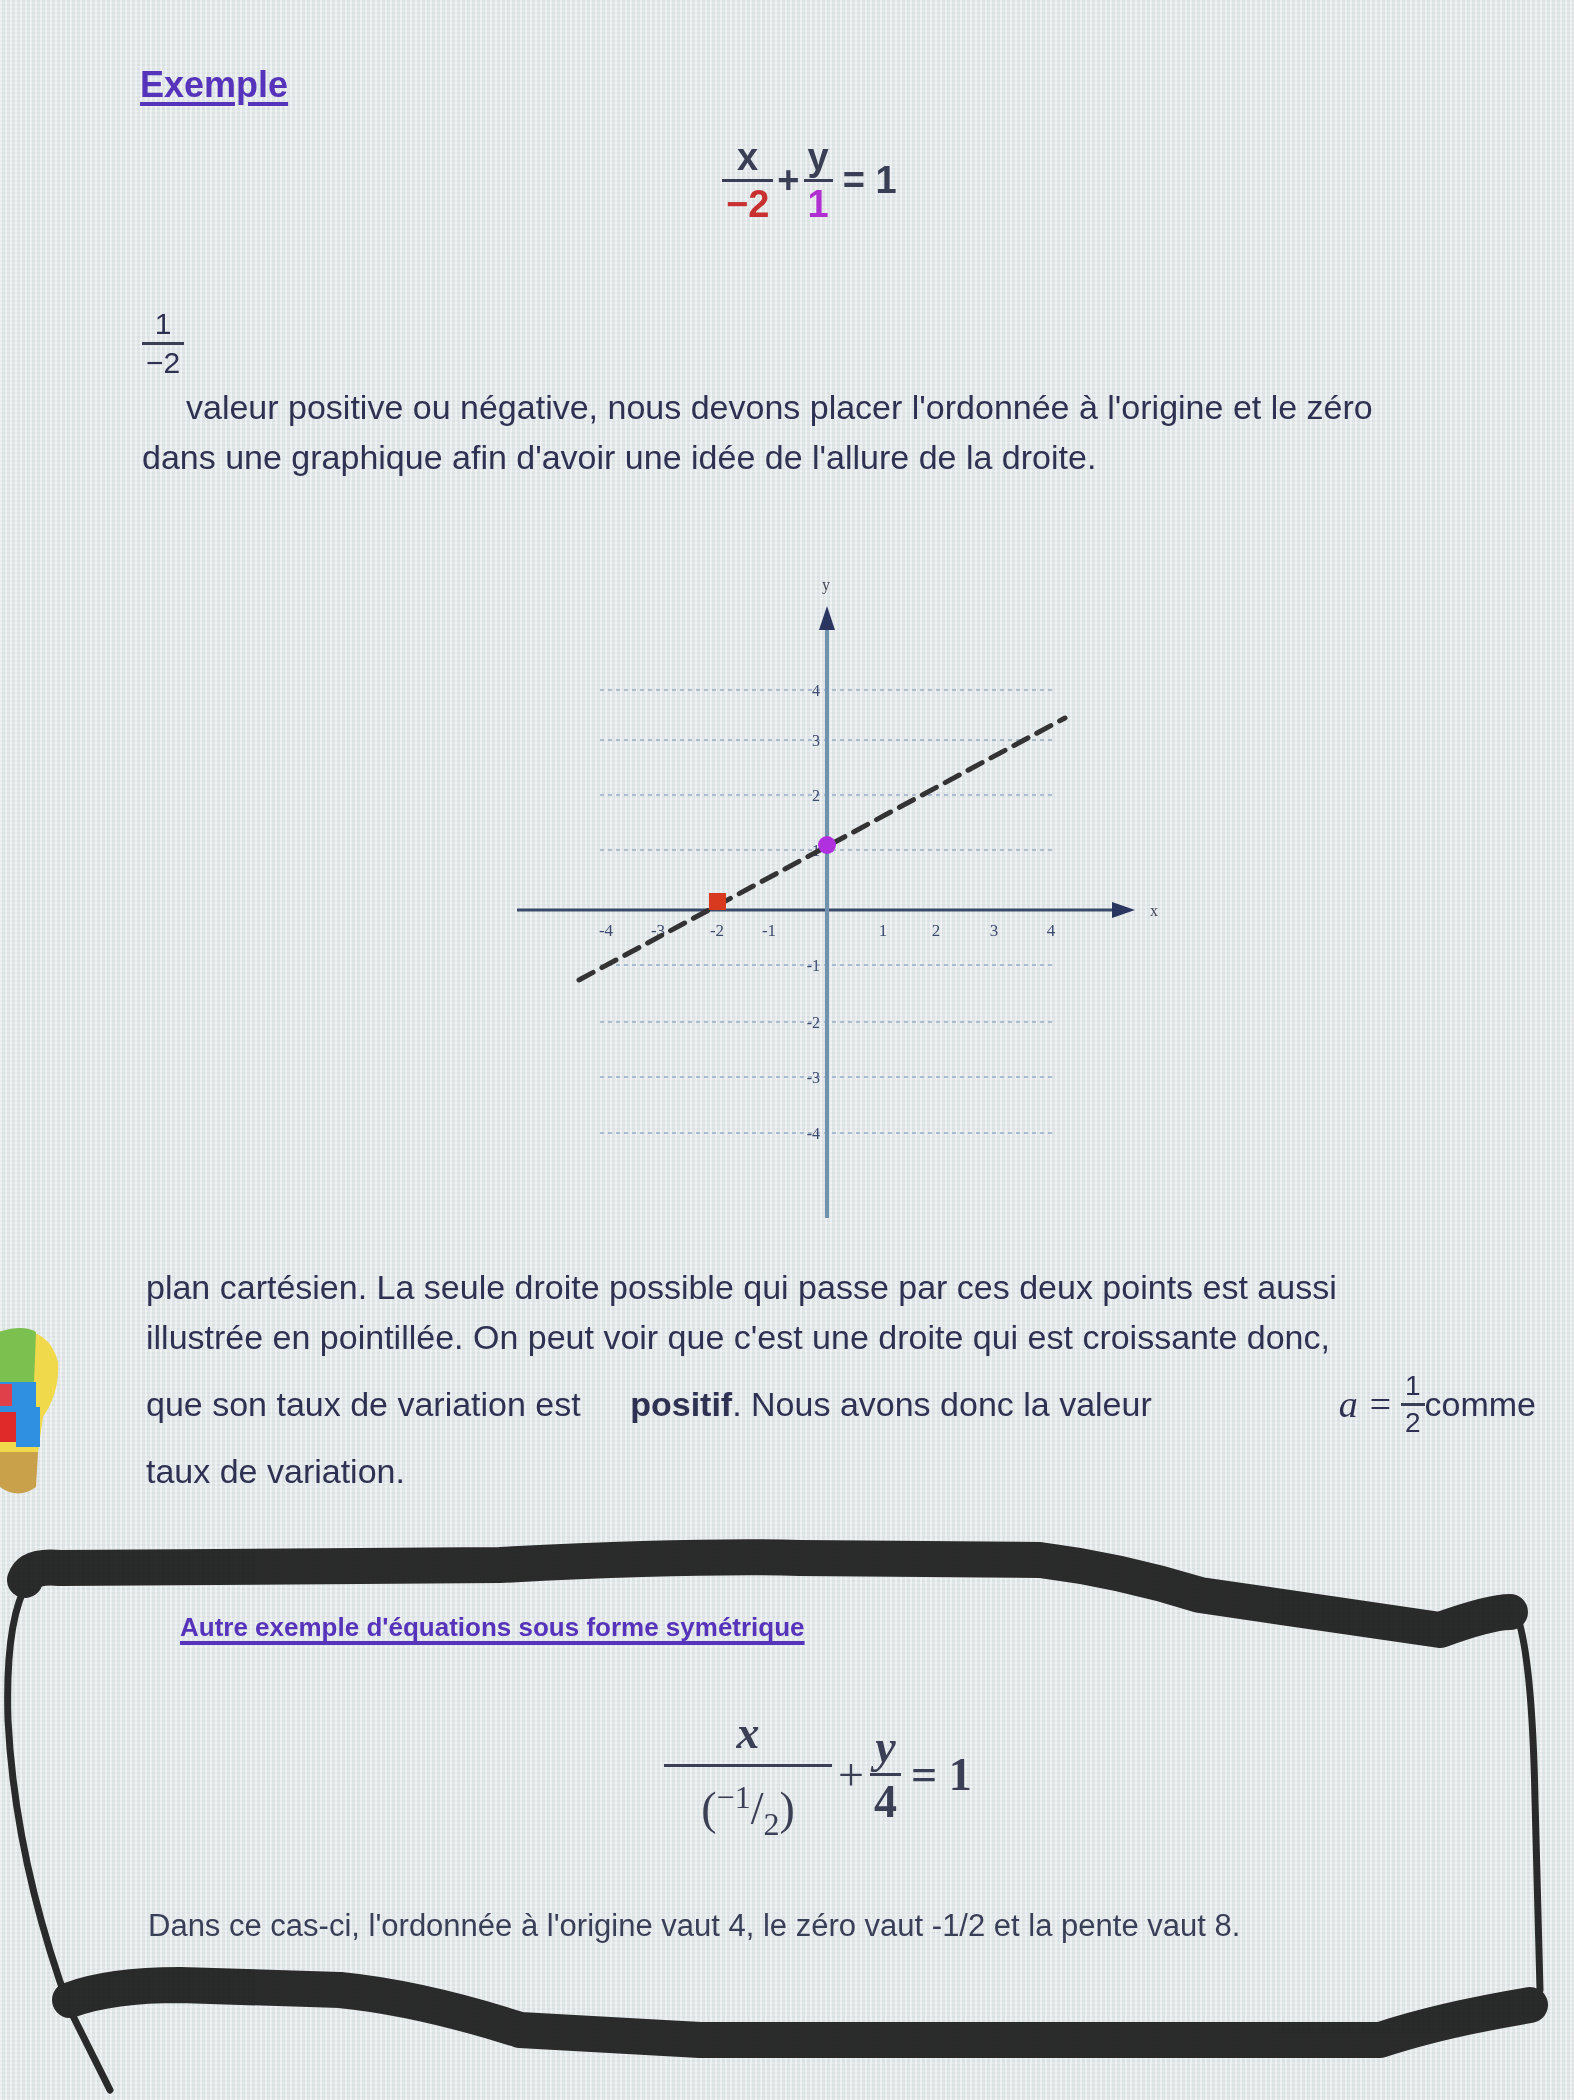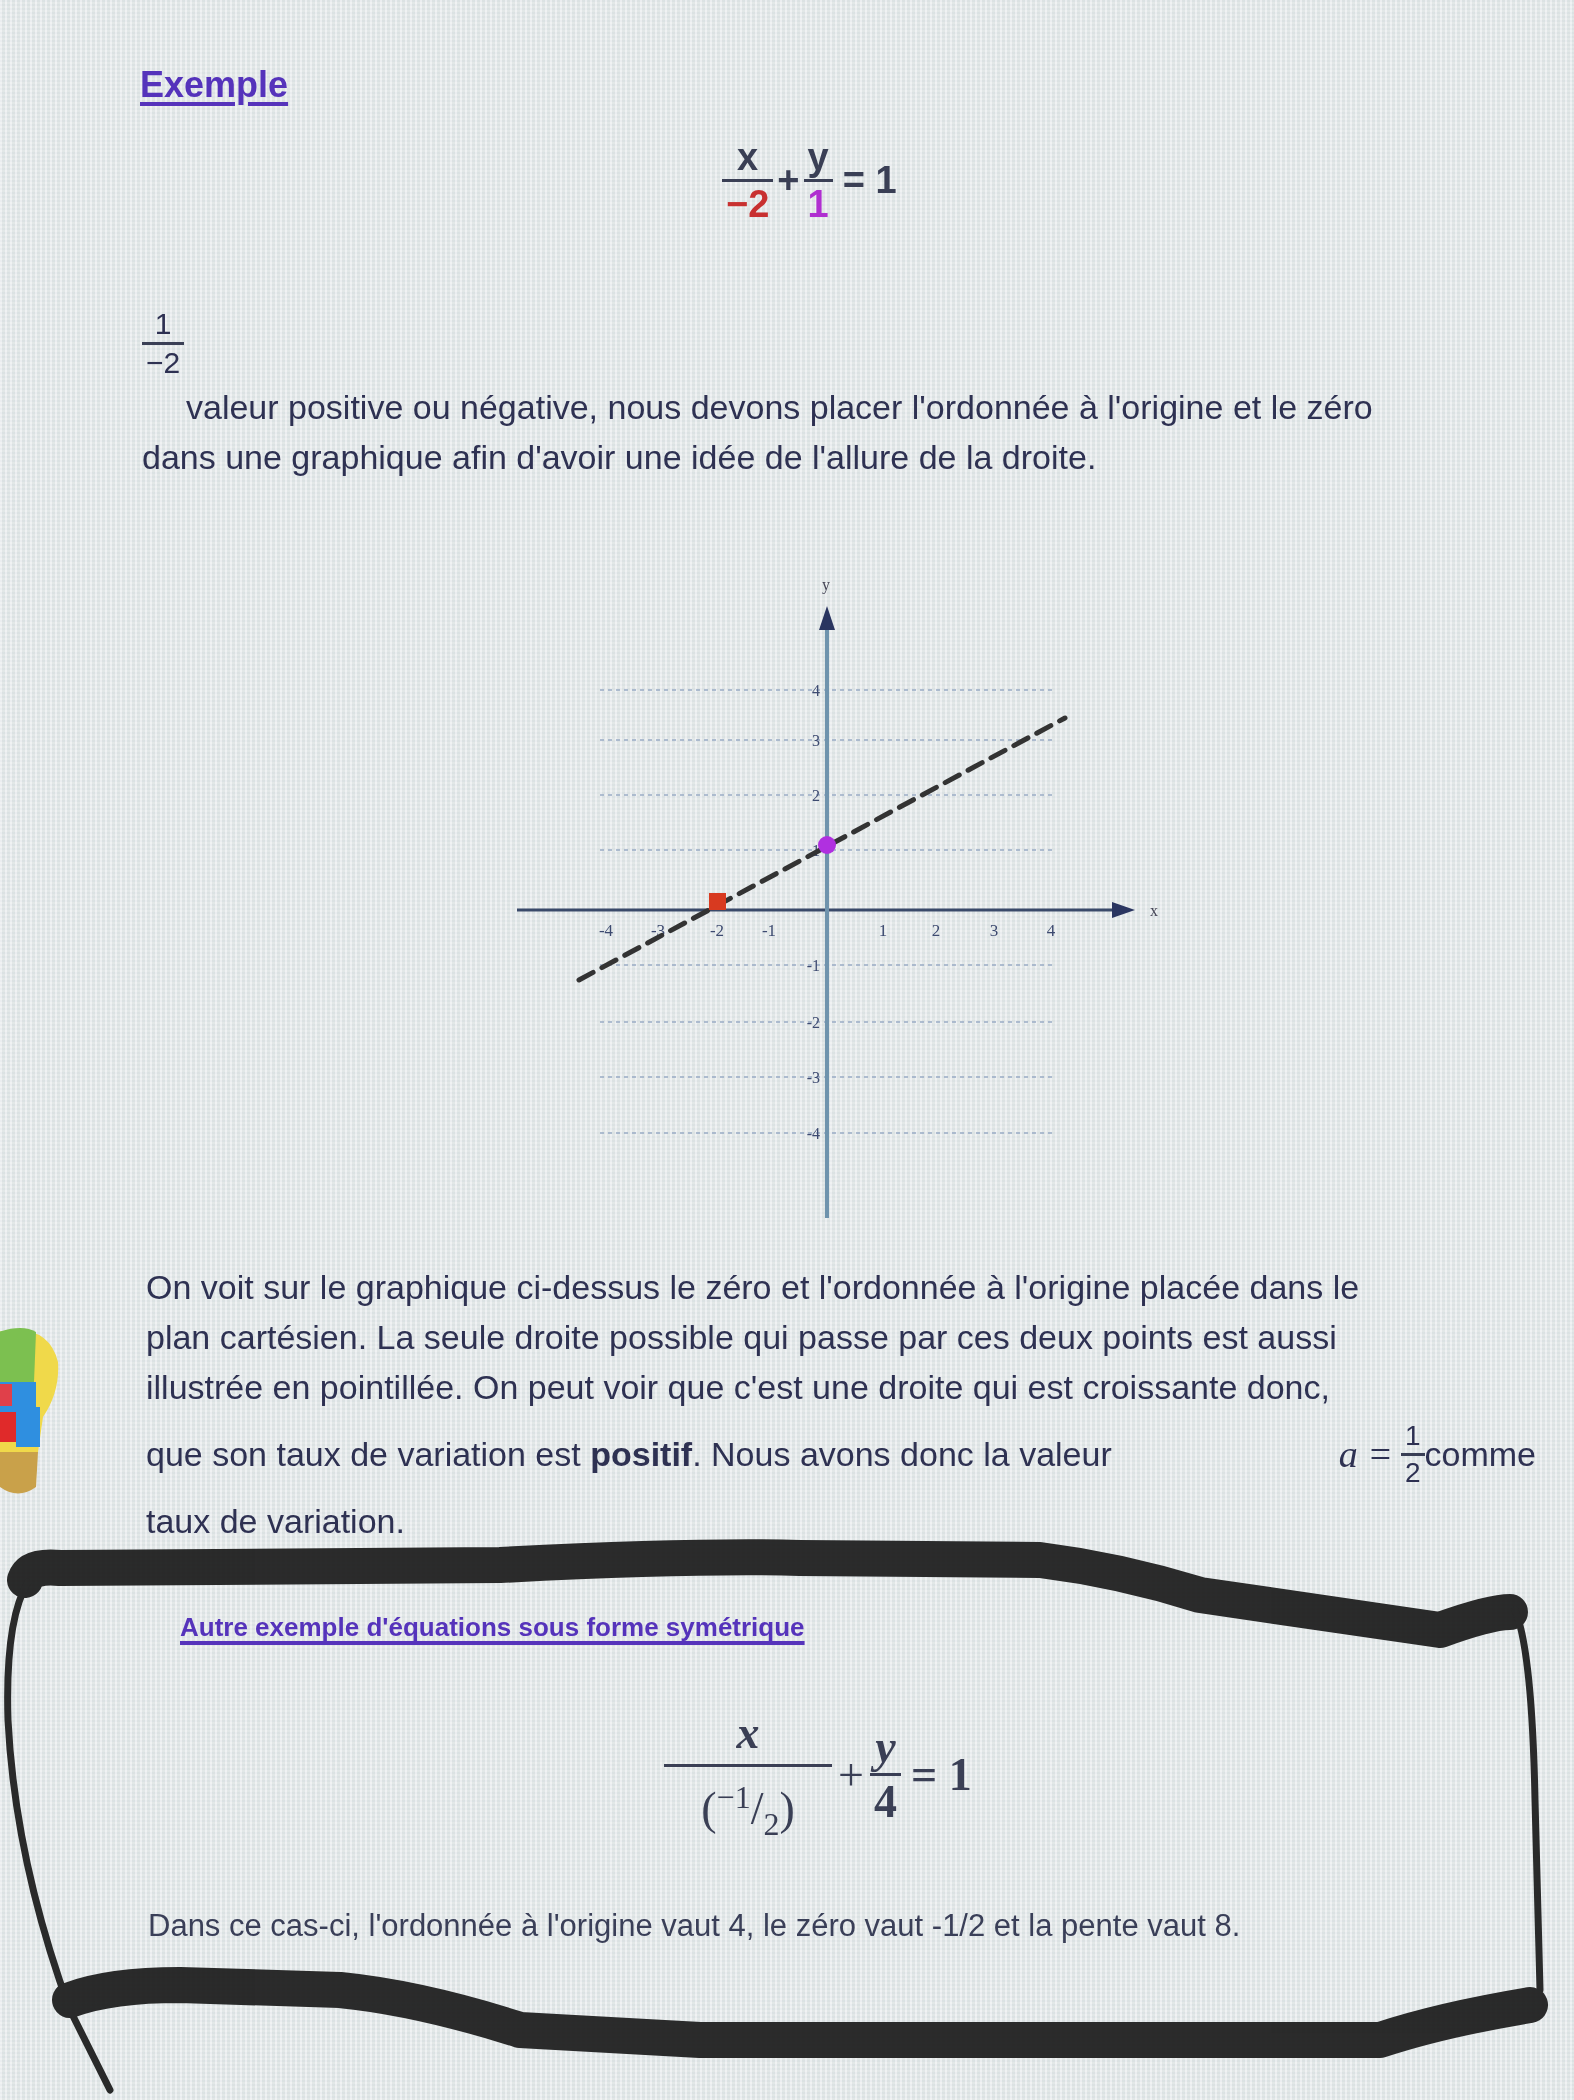--- a/index.html
+++ b/index.html
@@ -11,21 +11,21 @@
       repeating-linear-gradient(0deg, rgba(255,255,255,0.15) 0 2px, rgba(190,200,215,0.12) 2px 4px);
     font-family:"Liberation Sans", sans-serif;
     color:#2d3152;
   }
   .abs { position:absolute; }
   .heading {
     font-family:"Liberation Sans", sans-serif; font-weight:bold; color:#5533bb;
     text-decoration:underline; text-decoration-thickness:4px; text-underline-offset:5px;
   }
   .para { font-size:34px; line-height:50px; color:#2e3152; text-align:justify; }
-  .para b { font-weight:bold; }
+  .para b { font-weight:bold;padding-left:40px; }
   .frac { display:inline-flex; flex-direction:column; align-items:center; vertical-align:middle; line-height:1; }
   .frac .num { padding:0 4px 3px; }
   .frac .den { border-top:3px solid #3a3f55; padding:3px 4px 0; }
   .eq1 { font-family:"Liberation Sans", sans-serif; font-weight:bold; font-size:38px; color:#3a3f55; display:flex; align-items:center; }
   .eq2 { font-family:"Liberation Serif", serif; font-weight:bold; font-size:46px; color:#3a3f55; display:flex; align-items:center; }
   .red { color:#c83030; }
   .mag { color:#b02fd0; }
   svg text { font-family:"Liberation Serif", serif; }
 </style>
 </head>
@@ -114,21 +114,20 @@
     </g>
 
     <line x1="579" y1="980" x2="1065" y2="718" stroke="#333" stroke-width="5" stroke-dasharray="16 10" stroke-linecap="round"></line>
 
     <rect x="709" y="893" width="17" height="17" fill="#d83a20"></rect>
     <circle cx="827" cy="845" r="9" fill="#b030e0"></circle>
   </svg>
 </div>
 
 <div class="abs para" style="left:146px; top:1262px; width:1390px;">
-  <div>On voit sur le graphique ci-dessus le zéro et l'ordonnée à l'origine placée dans le</div>
   <div>plan cartésien. La seule droite possible qui passe par ces deux points est aussi</div>
   <div>illustrée en pointillée. On peut voir que c'est une droite qui est croissante donc,</div>
   <div style="height:84px; display:flex; align-items:center; justify-content:space-between;">
     <span>
       <span>que son taux de variation est </span><b>positif</b><span>. Nous avons donc la valeur </span>
     </span>
     <span style="display:flex; align-items:center;">
       <span style="font-family:'Liberation Serif', serif; font-style:italic; font-size:38px; margin-right:8px;">a =</span>
       <span class="frac" style="font-size:28px;">
         <span class="num">1</span>

